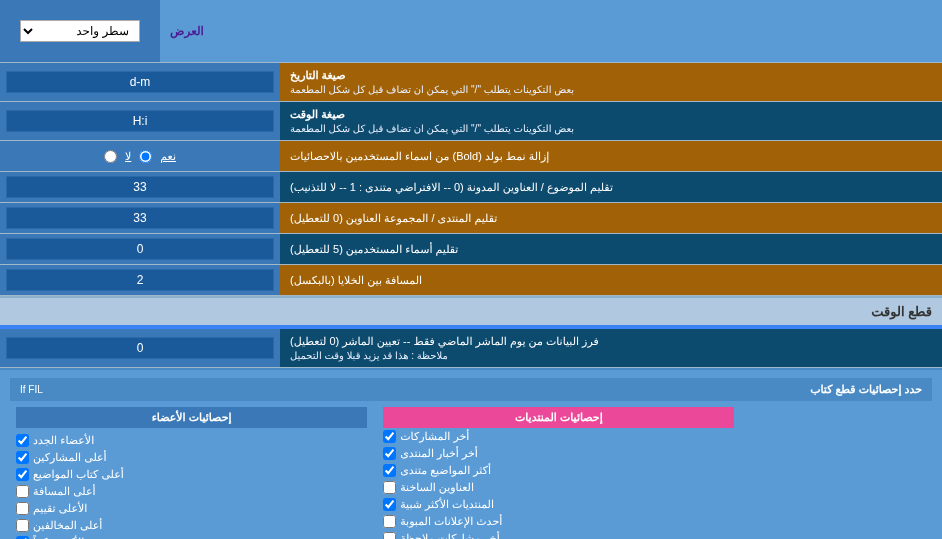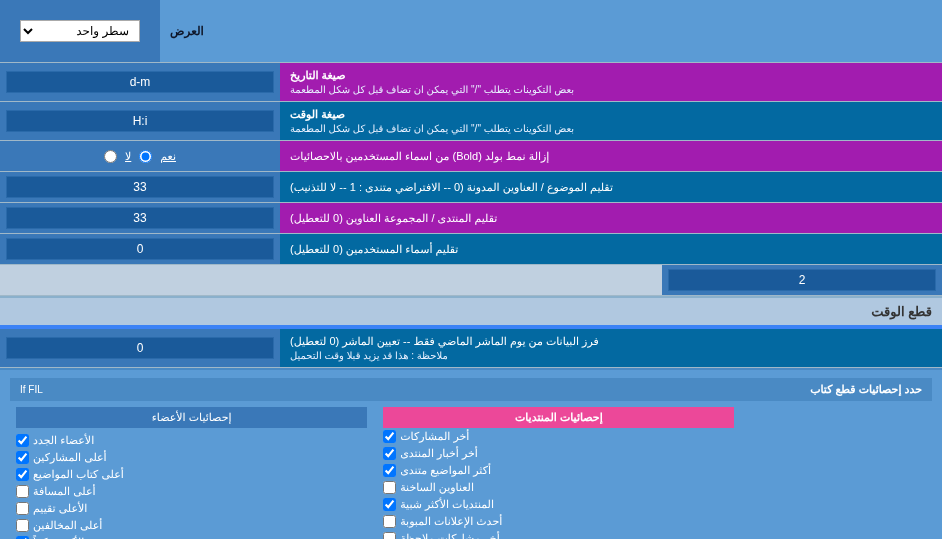--- a/index.html
+++ b/index.html
@@ -12,33 +12,33 @@
     }
 
     .row {
       display: flex;
       align-items: stretch;
       border-bottom: 1px solid #a0b8c8;
     }
 
     .row-label {
       flex: 1;
-      background: #0369a1;
+      background: #0c4a6e;
       color: #fff;
       padding: 6px 10px;
       text-align: right;
       font-size: 11px;
       display: flex;
       align-items: center;
       justify-content: flex-end;
       min-height: 30px;
     }
 
     .row-label.light {
-      background: #a21caf;
+      background: #a16207;
     }
 
     .row-input {
       width: 280px;
       background: #3a78b8;
       display: flex;
       align-items: center;
       justify-content: center;
       padding: 3px 6px;
       min-height: 30px;
@@ -105,21 +105,21 @@
 
     .top-row {
       display: flex;
       align-items: stretch;
       border-bottom: 1px solid #a0b8c8;
       background: #5b9bd5;
     }
 
     .top-label {
       flex: 1;
-      color: #0f172a;
+      color: #4c1d95;
       font-size: 12px;
       font-weight: bold;
       padding: 24px 10px;
       text-align: right;
       display: flex;
       align-items: center;
       justify-content: flex-end;
     }
 
     .top-select {
@@ -206,27 +206,28 @@
 </div>
 
 <div class="row">
   <div class="row-label light">تقليم المنتدى / المجموعة العناوين (0 للتعطيل)</div>
   <div class="row-input">
     <input type="text" value="33" style="">
   </div>
 </div>
 
 <div class="row">
-  <div class="row-label">تقليم أسماء المستخدمين (0 للتعطيل)</div>
+  <div class="row-label">تقليم أسماء المستخدمين (5 للتعطيل)</div>
   <div class="row-input">
     <input type="text" value="0" style="">
   </div>
 </div>
 
 <div class="row">
+  <div class="row-label light">المسافة بين الخلايا (بالبكسل)</div>
   <div class="row-input">
     <input type="text" value="2" style="">
   </div>
 </div>
 
 <div class="section-header">
   <span>قطع الوقت</span>
 </div>
 
 <div class="row">
@@ -277,21 +278,21 @@
         <span>أحدث الإعلانات المبوبة</span>
         <input type="checkbox" style="">
       </div>
       <div class="stats-item">
         <span>أخر مشاركات ملاحظة</span>
         <input type="checkbox" style="">
       </div>
     </div>
 
     <div style="flex:1; padding:0 6px;">
-      <div style="background:#3a78b8; color:#fff; font-weight:normal; font-size:11px; padding:4px 8px; text-align:center; margin-bottom:4px;">إحصائيات الأعضاء</div>
+      <div style="background:#3a78b8; color:#fff; font-weight:bold; font-size:11px; padding:4px 8px; text-align:center; margin-bottom:4px;">إحصائيات الأعضاء</div>
       <div class="stats-item">
         <span>الأعضاء الجدد</span>
         <input type="checkbox" checked="" style="">
       </div>
       <div class="stats-item">
         <span>أعلى المشاركين</span>
         <input type="checkbox" checked="" style="">
       </div>
       <div class="stats-item">
         <span>أعلى كتاب المواضيع</span>

